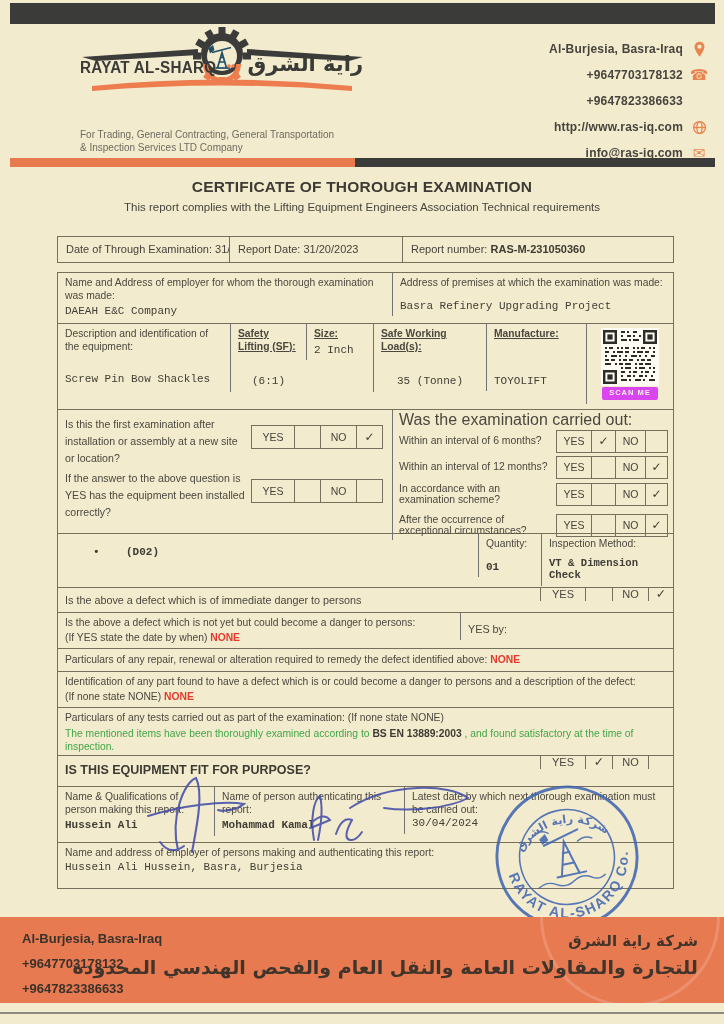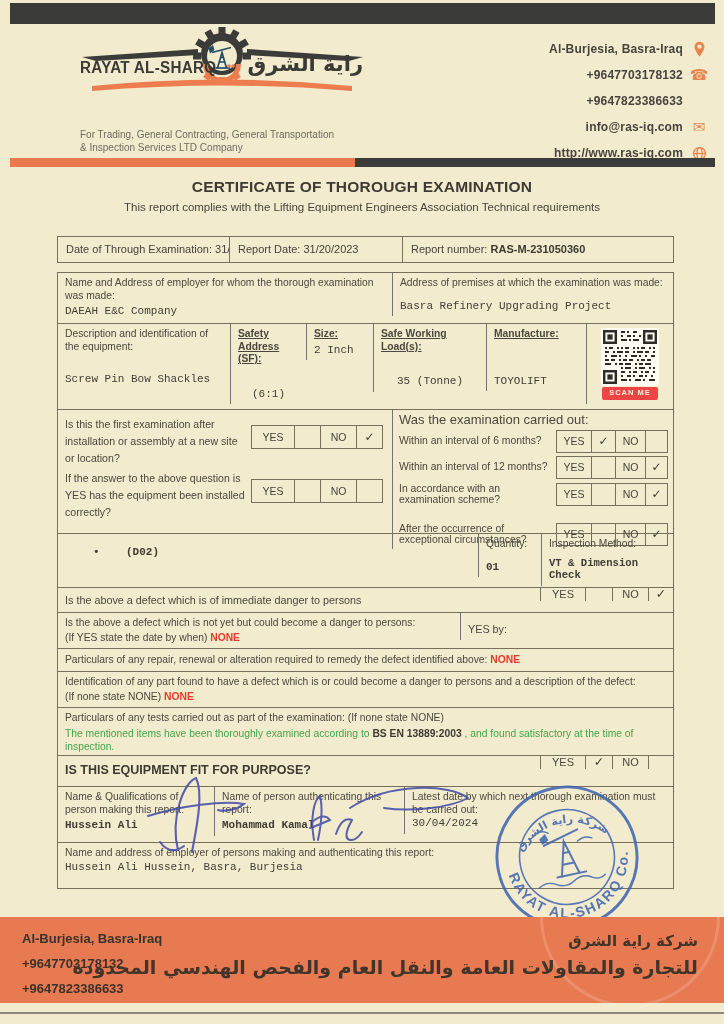--- a/index.html
+++ b/index.html
@@ -49,21 +49,21 @@
   .yn-lg > .l1{width:42px}.yn-lg > .b1{width:26px}.yn-lg > .l2{width:36px}.yn-lg > .b2{width:26px}
   .yn-sm { height:23px; }
   .yn-sm > .l1{width:34px}.yn-sm > .b1{width:24px}.yn-sm > .l2{width:30px}.yn-sm > .b2{width:22px}
   .yn-edge { display:flex; flex-shrink:0; border-left:1px solid #756f5c; }
   .yn-edge > span { display:flex; align-items:center; justify-content:center; border-left:1px solid #756f5c; font-size:11px; }
   .yn-edge > span:first-child { border-left:none; }
   .yn-edge .chk { font-family:"DejaVu Sans", sans-serif; font-size:12.5px; color:#3d3b33; }
   .yn-edge > .l1{width:44px}.yn-edge > .b1{width:27px}.yn-edge > .l2{width:36px}.yn-edge > .b2{width:25px}
   .none { color:#e23b2e; font-weight:bold; }
   .green { color:#41a649; }
-  .qr-badge { margin:1px auto 0; width:56px; height:13px; background:#ef4444; color:#f5f2e4; font-size:7.5px; font-weight:bold; letter-spacing:1px; display:flex; align-items:center; justify-content:center; border-radius:2px; }
+  .qr-badge { margin:1px auto 0; width:56px; height:13px; background:#d946ef; color:#f5f2e4; font-size:7.5px; font-weight:bold; letter-spacing:1px; display:flex; align-items:center; justify-content:center; border-radius:2px; }
   
   .footer { position:absolute; left:0; top:917px; width:724px; height:86px; background:#e87a51; overflow:hidden; }
   .f-watermark { position:absolute; left:540px; top:-90px; width:180px; height:180px; border:3px solid rgba(255,255,255,.16); border-radius:50%; }
   .f-left { position:absolute; left:22px; top:9px; font-size:13px; font-weight:bold; color:#3a322b; line-height:25px; }
   .f-right { position:absolute; right:26px; top:11px; text-align:right; color:#41342a; direction:rtl; font-family:"DejaVu Sans", sans-serif; }
   .f-ar1 { font-size:15px; font-weight:bold; line-height:26px; }
   .f-ar2 { font-size:19px; font-weight:bold; line-height:26px; }
   .bottomline { position:absolute; left:0; top:1012px; width:724px; height:2px; background:#8b887d; }
   .stamp { position:absolute; left:488px; top:778px; width:158px; height:158px; transform:rotate(-12deg); opacity:.85; pointer-events:none; }
   .sig { position:absolute; pointer-events:none; }
@@ -131,33 +131,33 @@
     </div>
     <div class="c-row">
       <span class="c-txt">+9647703178132</span>
       <span class="c-ic">☎</span>
     </div>
     <div class="c-row">
       <span class="c-txt">+9647823386633</span>
       <span class="c-ic"></span>
     </div>
     <div class="c-row">
-      <span class="c-txt">info@ras-iq.com</span>
-      <span class="c-ic">✉</span>
-    </div>
-    <div class="c-row">
       <span class="c-txt">http://www.ras-iq.com</span>
       <span class="c-ic">
         <svg width="15" height="15" viewBox="0 0 16 16" fill="none" stroke="#e8854f" stroke-width="1.4">
             <circle cx="8" cy="8" r="6.3"></circle>
             <ellipse cx="8" cy="8" rx="2.8" ry="6.3"></ellipse>
             <path d="M1.7,8 H14.3"></path>
           </svg>
       </span>
     </div>
+    <div class="c-row">
+      <span class="c-txt">info@ras-iq.com</span>
+      <span class="c-ic">✉</span>
+    </div>
   </div>
 
   <div class="splitbar"></div>
 
   <div class="doc-title">CERTIFICATE OF THOROUGH EXAMINATION</div>
   <div class="doc-sub">This report complies with the Lifting Equipment Engineers Association Technical requirements</div>
 
   <div class="meta">
     <div class="m1">
       <span>Date of Through Examination:</span>
@@ -185,21 +185,21 @@
         <div class="val" style="margin-top:10px">Basra Refinery Upgrading Project</div>
       </div>
     </div>
 
     <div class="row" style="height:86px">
       <div class="cell" style="width:172px">
         <div>Description and identification of the equipment:</div>
         <div class="val" style="margin-top:20px">Screw Pin Bow Shackles</div>
       </div>
       <div class="cell" style="width:76px">
-        <div class="hd">Safety Address (SF):</div>
+        <div class="hd">Safety Lifting (SF):</div>
         <div class="val ctr" style="margin-top:22px">(6:1)</div>
       </div>
       <div class="cell" style="width:67px">
         <div class="hd">Size:</div>
         <div class="val" style="">2 Inch</div>
       </div>
       <div class="cell" style="width:113px">
         <div class="hd">Safe Working Load(s):</div>
         <div class="val ctr" style="margin-top:22px">35 (Tonne)</div>
       </div>
@@ -251,40 +251,40 @@
           <div style="width:182px; line-height:17px; font-size:10.6px">If the answer to the above question is YES has the equipment been installed correctly?</div>
           <div class="yn yn-lg" style="margin-top:9px">
             <span class="l1">YES</span>
             <span class="b1 chk"></span>
             <span class="l2">NO</span>
             <span class="b2 chk"></span>
           </div>
         </div>
       </div>
       <div class="cell" style="flex:1; padding:4px 5px 2px 6px">
-        <div style="font-size:13px; margin-bottom:3px">Was the examination carried out:</div>
+        <div style="font-size:16px; margin-bottom:3px">Was the examination carried out:</div>
         <div style="display:flex; align-items:center; margin-bottom:3px; min-height:23px">
           <div style="flex:1; font-size:10.4px; line-height:11.5px; padding-right:2px">Within an interval of 6 months?</div>
           <div class="yn yn-sm">
             <span class="l1">YES</span>
             <span class="b1 chk">✓</span>
             <span class="l2">NO</span>
             <span class="b2 chk"></span>
           </div>
         </div>
         <div style="display:flex; align-items:center; margin-bottom:3px; min-height:23px">
           <div style="flex:1; font-size:10.4px; line-height:11.5px; padding-right:2px">Within an interval of 12 months?</div>
           <div class="yn yn-sm">
             <span class="l1">YES</span>
             <span class="b1 chk"></span>
             <span class="l2">NO</span>
             <span class="b2 chk">✓</span>
           </div>
         </div>
-        <div style="display:flex; align-items:center; margin-bottom:15px; min-height:25px">
+        <div style="display:flex; align-items:center; margin-bottom:6px; min-height:25px">
           <div style="flex:1; font-size:10.4px; line-height:11.5px; padding-right:2px">In accordance with an examination scheme?</div>
           <div class="yn yn-sm">
             <span class="l1">YES</span>
             <span class="b1 chk"></span>
             <span class="l2">NO</span>
             <span class="b2 chk">✓</span>
           </div>
         </div>
         <div style="display:flex; align-items:center; min-height:25px">
           <div style="flex:1; font-size:10.4px; line-height:11.5px; padding-right:2px">After the occurrence of exceptional circumstances?</div>

